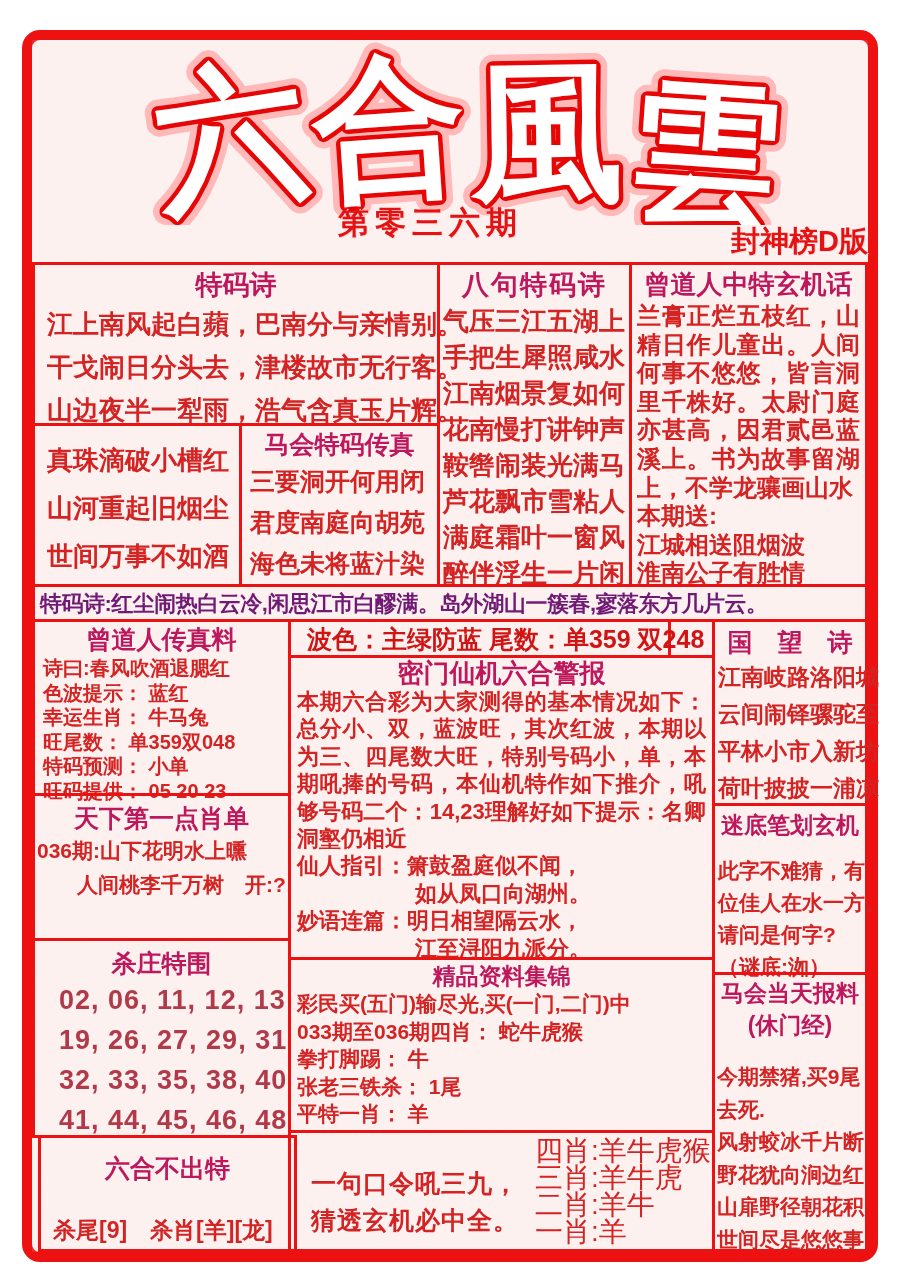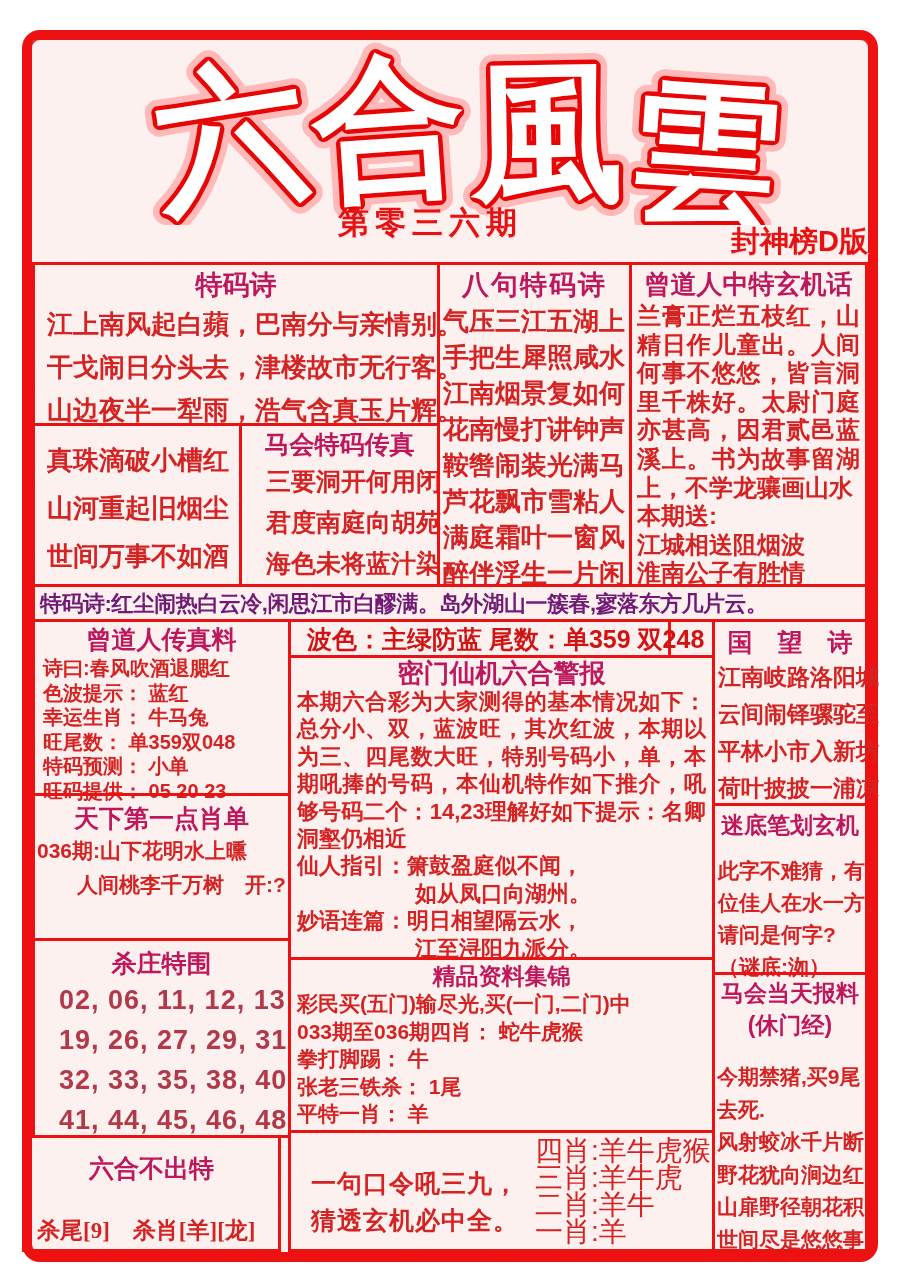--- a/index.html
+++ b/index.html
@@ -15,21 +15,21 @@
   .issue{position:absolute;left:338px;top:202px;font-size:31px;font-weight:bold;color:#e41212;
          letter-spacing:6px;text-shadow:1px 1px 0 #ffd9d9;}
   .edition{position:absolute;left:640px;top:222px;width:228px;text-align:right;font-size:29px;
            font-weight:bold;color:#e41212;text-shadow:1px 1px 0 #ffd9d9;}
   
   .a1t{margin-top:2px;font-size:27px;}
   .a1 .ln{font-size:26px;line-height:43px;padding-left:12px;color:#d42323;font-weight:bold;}
   .a2 .ln{font-size:26px;line-height:48px;padding-left:12px;font-weight:bold;}
   .a2{padding-top:10px;}
   .a3t{font-size:25px;margin-top:2px;}
-  .a3 .ln{font-size:25px;line-height:41px;padding-left:24px;font-weight:bold;}
+  .a3 .ln{font-size:25px;line-height:41px;padding-left:8px;font-weight:bold;}
   .b .bt{font-size:27px;margin-top:2px;letter-spacing:2px;}
   .b .ln{font-size:26px;line-height:36px;padding-left:3px;font-weight:bold;}
   .c .bt{font-size:26px;margin-top:2px;}
   .c .body{font-size:24px;line-height:28.6px;padding:0 5px;font-weight:bold;text-align:justify;}
   .c .ln{font-size:24px;line-height:28.6px;padding-left:5px;font-weight:bold;}
   .strip{font-size:22px;font-weight:bold;line-height:33px;padding-left:5px;letter-spacing:-0.5px;
          white-space:nowrap;color:#701a75;}
   
   .l1 .bt{font-size:25px;margin-top:1px;}
   .l1 .ln{font-size:20px;line-height:24.6px;padding-left:8px;font-weight:bold;}
@@ -157,21 +157,21 @@
   </div>
 
   <div class="box l3" style="left:32px;top:938px;width:259px;height:200px;">
     <div class="bt">杀庄特围</div>
     <div class="ln">02, 06, 11, 12, 13</div>
     <div class="ln">19, 26, 27, 29, 31</div>
     <div class="ln">32, 33, 35, 38, 40</div>
     <div class="ln">41, 44, 45, 46, 48</div>
   </div>
 
-  <div class="box l4" style="left:22px;top:1135px;width:259px;height:117px;font-family:Liberation Serif, serif;">
+  <div class="box l4" style="left:38px;top:1135px;width:259px;height:117px;">
     <div class="bt">六合不出特</div>
     <div class="ln">杀尾[9]　杀肖[羊][龙]</div>
   </div>
 
   <div class="box" style="left:288px;top:619px;width:383px;height:39px;">
     <div class="m1">波色：主绿防蓝 尾数：单359 双248</div>
   </div>
 
   <div class="box m2" style="left:288px;top:655px;width:427px;height:305px;">
     <div class="bt">密门仙机六合警报</div>

